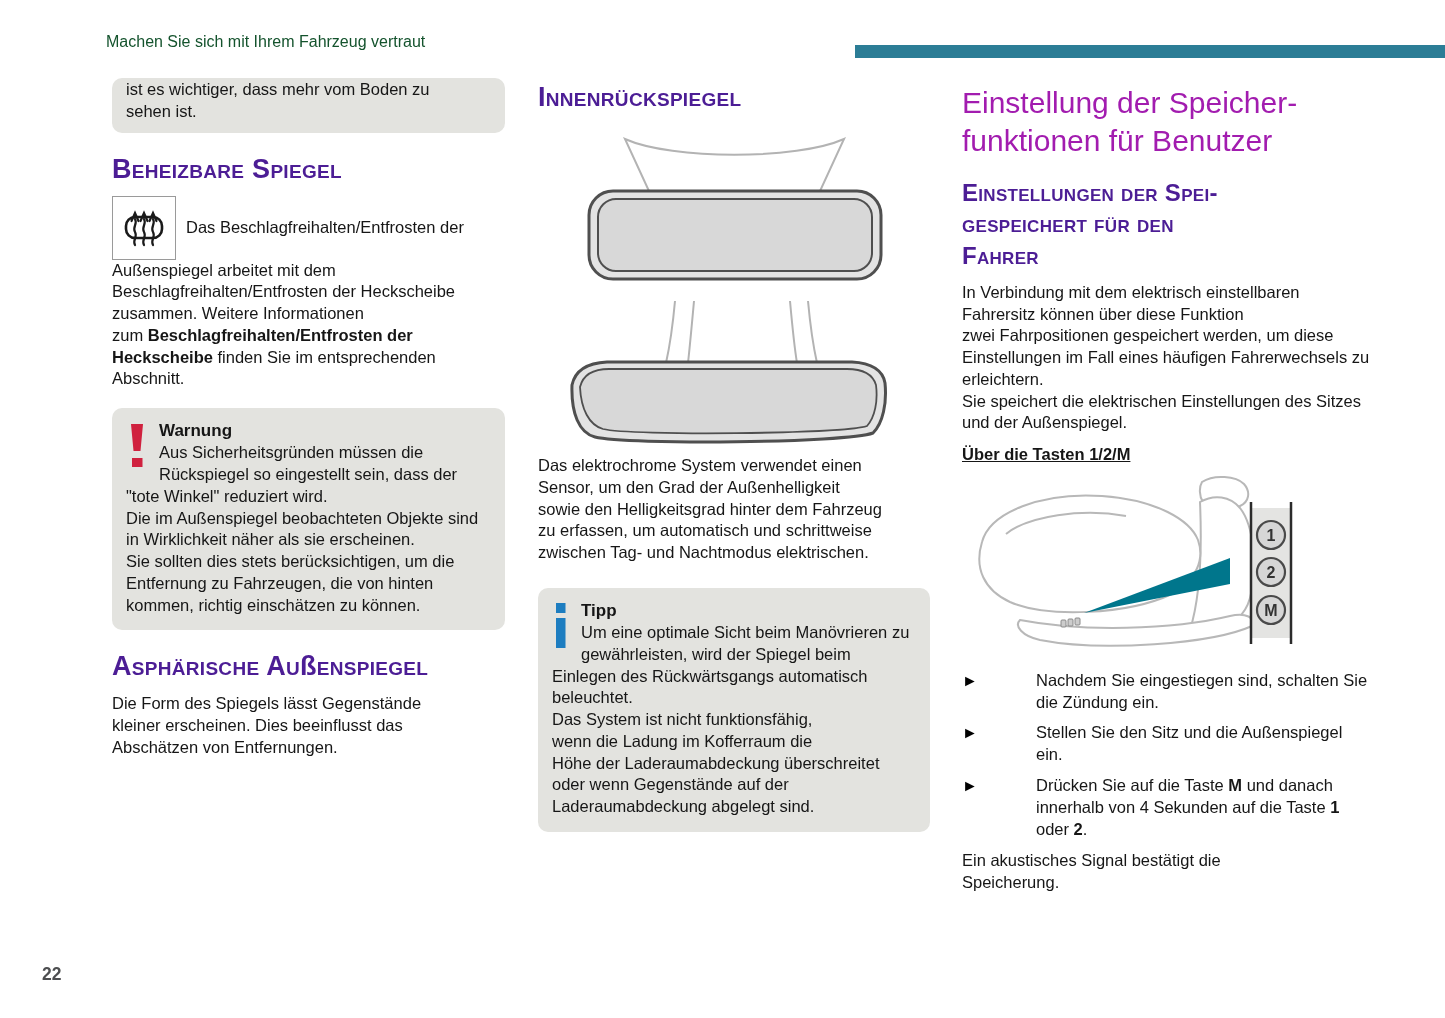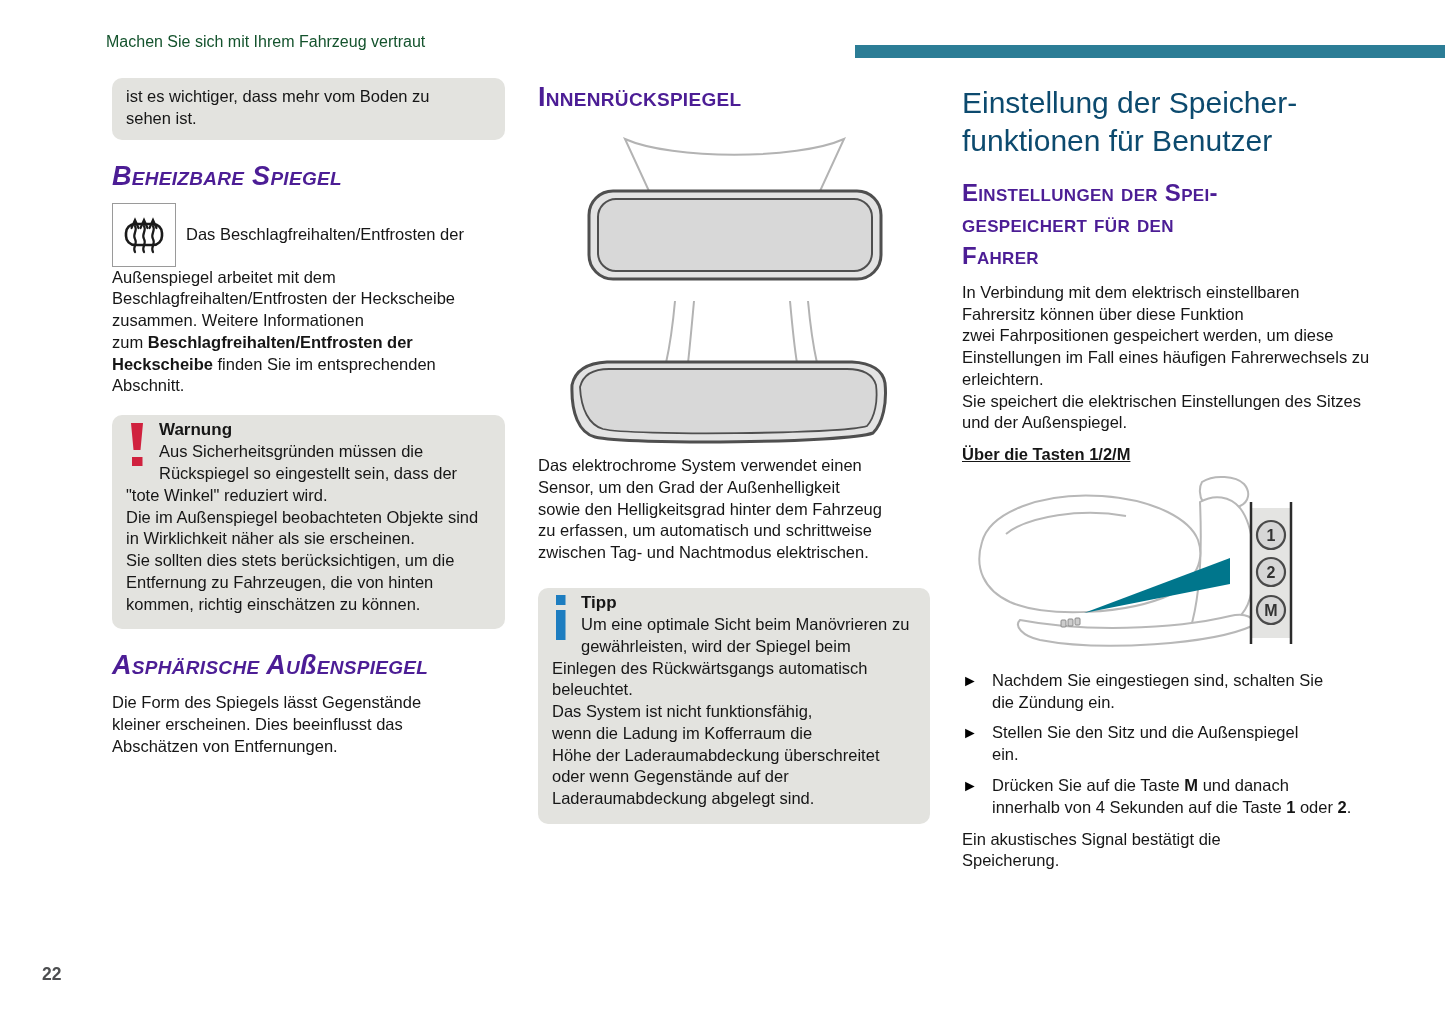--- a/index.html
+++ b/index.html
@@ -12,54 +12,54 @@
   .rule { position:absolute; left:855px; top:45px; width:590px; height:13px; background:#2c7d96; }
   .col { position:absolute; }
   #col1 { left:112px; top:78px;  width:393px; }
   #col2 { left:538px; top:82px;  width:392px; }
   #col3 { left:962px; top:84px;  width:409px; }
 
   .body { font-size:16.5px; line-height:1.32; white-space:pre-line; margin:0; }
   b { font-weight:700; }
 
   .graybox { background:#e3e3df; border-radius:10px; }
-  .carryover { padding:8px 14px 10px; }
+  .carryover { padding:1px 14px 10px; }
 
   h1,h2,h3 { margin:0; }
   .sc { font-variant:small-caps; font-weight:700; font-size:27px; line-height:1.15;
         letter-spacing:.3px; color:#4c1d95; white-space:pre-line; }
   .esz { font-variant:normal; }
-  #col1 .sc { margin:21px 0 11px;font-style:italic; }
+  #col1 .sc { margin:21px 0 11px; }
   #col2 .sc { margin:0 0 10px; }
   #col3 .sc { font-size:24px; line-height:1.32; margin:0 0 10px; }
 
-  .chapter { font-size:30px; font-weight:400; color:#0c4a6e; line-height:1.28;
+  .chapter { font-size:30px; font-weight:400; color:#a21caf; line-height:1.28;
              white-space:pre-line; margin:0 0 16px; }
   .subhead { font-size:26px; font-weight:700; line-height:1.25; white-space:pre-line;
              margin:2px 0 10px; }
   .boldline { font-weight:700; margin:10px 0 2px;text-decoration:underline; }
 
   .iconbox { display:inline-block; width:62px; height:62px; border:1px solid #9a9a9a;
              background:#fff; vertical-align:baseline; margin-right:10px;
              text-align:center; line-height:60px; }
   .iconbox svg { vertical-align:middle; }
 
-  .notice { padding:4px 14px 14px; margin-top:18px; }
+  .notice { padding:12px 14px 14px; margin-top:18px; }
   #col2 .notice { margin-top:24px; }
   .notice-icon { float:left; margin:3px 13px 6px 2px; }
   .notice-title { font-size:17px; font-weight:700; line-height:1.3; }
 
   .illus { display:block; }
   #mirror-illus { margin:4px auto 10px; }
   #seat-illus { margin:6px 0 10px; }
 
   .bullets { margin-top:2px; }
   .bullet { display:flex; margin:0 0 9px; }
   .bullet .marker { width:30px; flex:0 0 30px; font-size:16px; line-height:1.36; color:#000; }
-  .bullet .btext { flex:1; }
+  .bullet .btext { flex:1;margin-left:44px; }
   .outro { margin-top:10px; }
 
   .pagenum { position:absolute; left:42px; top:964px; font-size:17.5px; font-weight:700; color:#4d4e50; }
 </style>
 </head>
 <body>
 
 <div class="runhead">Machen Sie sich mit Ihrem Fahrzeug vertraut</div>
 <div class="rule"></div>
 

